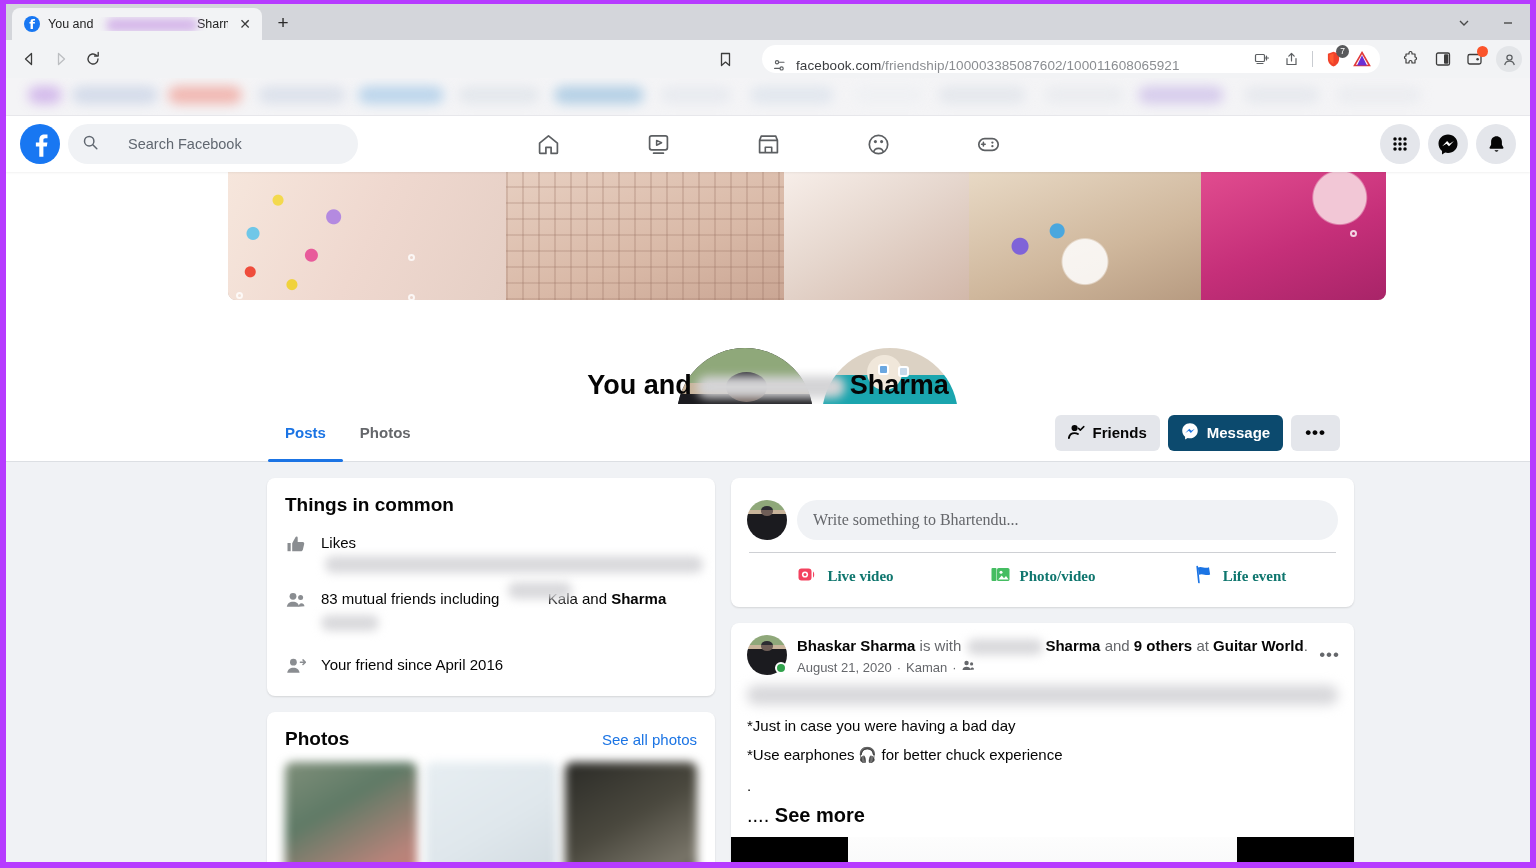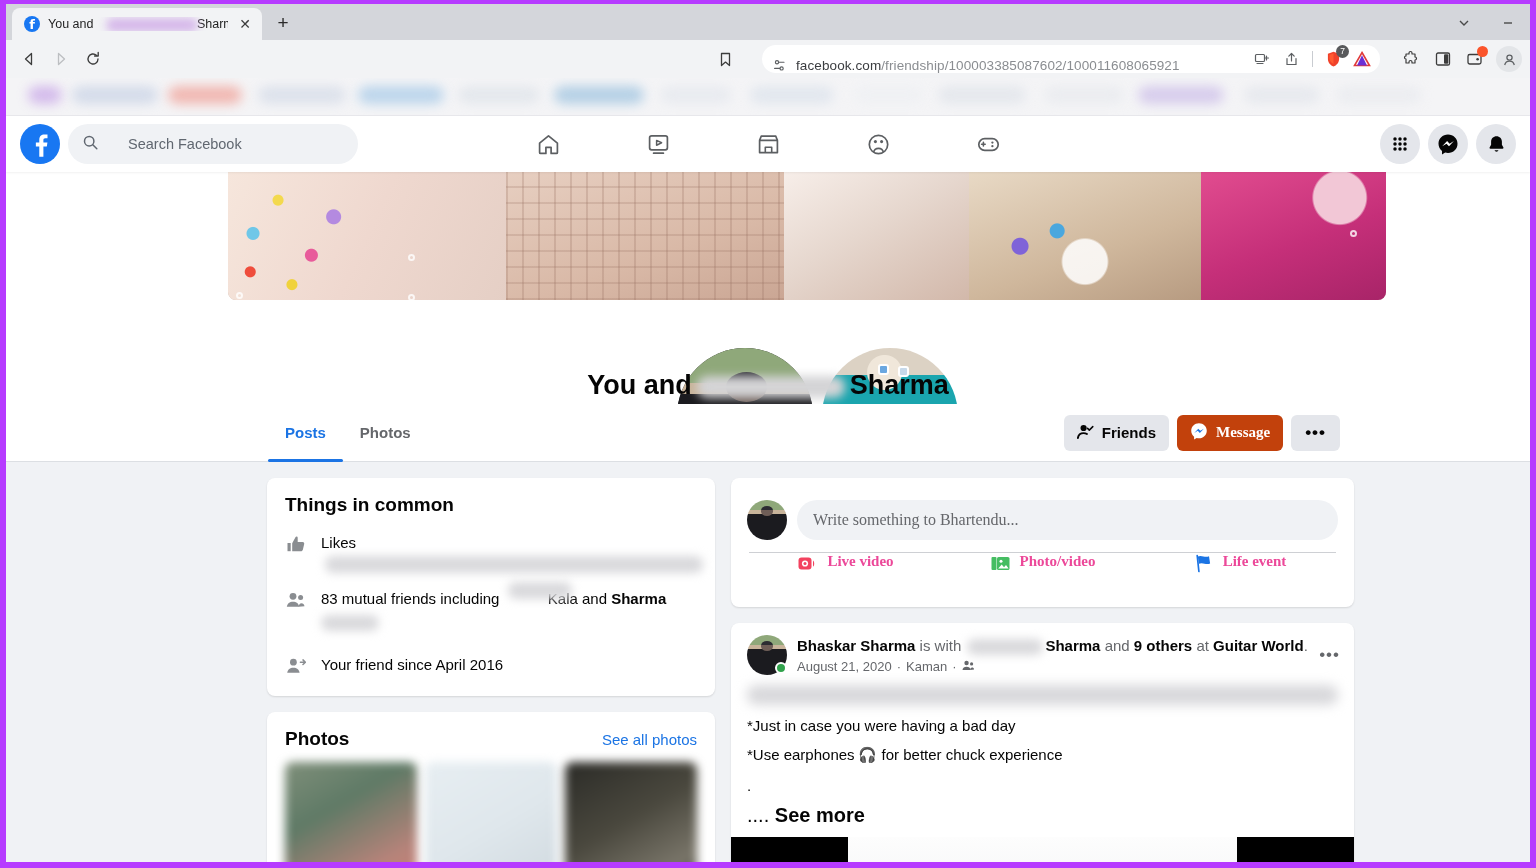--- a/index.html
+++ b/index.html
@@ -346,21 +346,21 @@
     display: flex; align-items: center; gap: 8px;
   }
   .actbtn {
     height: 36px;
     border-radius: 6px;
     display: flex; align-items: center; gap: 8px;
     padding: 0 13px;
     font-size: 15px; font-weight: bold;
     background: #e4e6eb; color: #050505; justify-content: space-between;
   }
-  .actbtn.primary { background: #c2410c; color: #ffffff; font-family: Liberation Serif, serif; }
+  .actbtn.primary { background: #0c4a6e; color: #ffffff; }
   .actbtn.dots { padding: 0 14px; font-size: 17px; letter-spacing: 1px; }
 
   
   #content {
     background: #f0f2f5;
     height: 100%;
     padding: 16px 0 0 0;
     position: relative;
   }
   #colwrap {
@@ -434,43 +434,43 @@
     background: #f0f2f5;
     border-radius: 20px;
     display: flex; align-items: center;
     padding: 0 16px;
     font-size: 16px; color: #65676b;
   }
   #composer .sep { height: 1px; background: #ced0d4; margin: 12px 2px 0 2px; }
   #composer .acts { display: flex; }
   #composer .acts .a {
     flex: 1; height: 46px;
-    display: flex; align-items: flex-start; justify-content: center;
+    display: flex; align-items: center; justify-content: center;
     gap: 9px;
-    font-size: 15px; font-weight: bold; color: #ec4899;
+    font-size: 15px; font-weight: bold; color: #0f766e;
     border-radius: 6px;
   }
 
   
   #post { padding: 12px 0 0 0; overflow: hidden; }
   #posthead { display: flex; padding: 0 16px; gap: 10px; position: relative; }
   #posthead .avwrap { position: relative; flex: none; }
   #posthead .online {
     position: absolute; right: 0; bottom: 1px;
     width: 12px; height: 12px; border-radius: 50%;
     background: #31a24c; border: 2px solid #fff;
   }
   #posthead .meta { flex: 1; padding-right: 30px; }
   #posthead .line1 {
     font-size: 15px; color: #65676b; line-height: 21px;
   }
   #posthead .line1 b { color: #050505; font-weight: bold; }
   #posthead .line2 {
     font-size: 13px; color: #65676b; margin-top: 3px;
-    display: flex; align-items: flex-start; gap: 5px;
+    display: flex; align-items: center; gap: 5px;
   }
   #postdots {
     position: absolute; right: 14px; top: 10px;
     font-size: 17px; color: #65676b; letter-spacing: 1px;
   }
   #postbody { padding: 6px 16px 0 16px; position: relative; }
   #postbody .blurline {
     height: 20px; border-radius: 9px;
     background: #d8d8db; filter: blur(6px);
     margin: 4px 0 10px 0;

